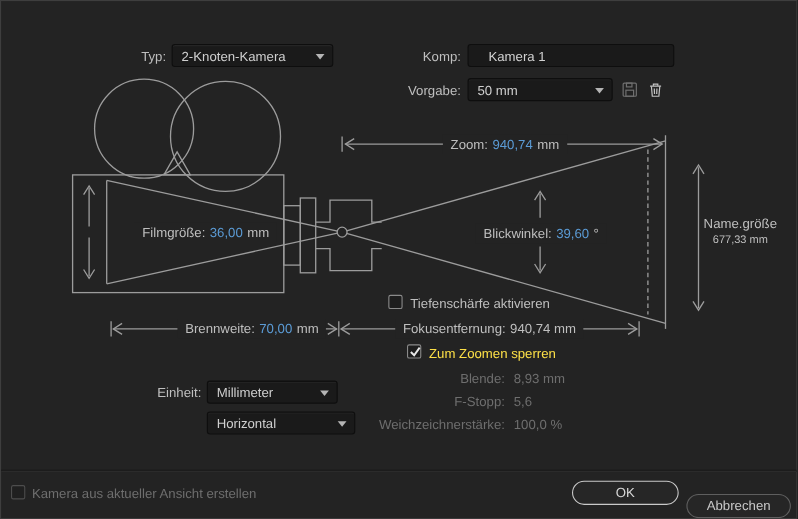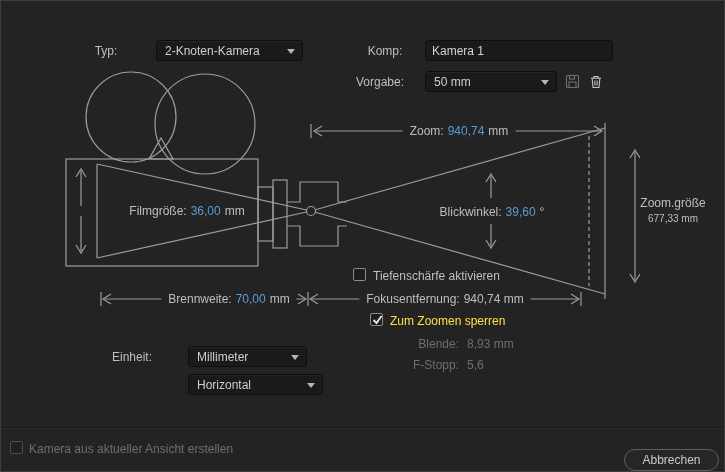--- a/index.html
+++ b/index.html
@@ -3,34 +3,34 @@
 <meta charset="utf-8">
 <style>
   html,body{margin:0;padding:0;background:#1b1b1b;}
   .dialog{
     position:relative;width:725px;height:472px;background:#232323;
     border:1px solid #3e3e3e;box-sizing:border-box;overflow:hidden;
     font-family:"Liberation Sans",sans-serif;font-size:12px;color:#bfbfbf;
   }
   .diagram{position:absolute;left:0;top:0;z-index:1;}
   .label{position:absolute;z-index:3;color:#bfbfbf;font-size:12px;line-height:14px;white-space:nowrap;}
-  .label.r{text-align:center;}
+  .label.r{text-align:right;}
   .dim{color:#6e6e6e;}
   .blue{color:#5b9bd5;}
   .dd{
     position:absolute;z-index:3;height:21px;background:#1a1a1a;border:1px solid #0e0e0e;
     border-radius:3px;box-shadow:inset 0 1px 0 rgba(255,255,255,0.05);
     display:flex;align-items:center;padding:0 20px 0 8px;color:#cfcfcf;
     box-sizing:border-box;white-space:nowrap;cursor:default;
   }
   .chev{position:absolute;right:7px;top:8px;width:0;height:0;
     border-left:4px solid transparent;border-right:4px solid transparent;border-top:5px solid #b5b5b5;}
   .tin{
     position:absolute;z-index:3;height:21px;background:#1a1a1a;border:1px solid #0e0e0e;
-    border-radius:3px;color:#d2d2d2;font-size:12px;padding:0 6px;box-sizing:border-box;
+    border-radius:3px;color:#d2d2d2;font-size:12px;padding:0 18px;box-sizing:border-box;
     font-family:"Liberation Sans",sans-serif;outline:none;
   }
   .cb{position:absolute;z-index:3;width:13px;height:13px;background:#1d1d1d;
     border:1px solid #8a8a8a;border-radius:2px;box-sizing:border-box;}
   .cb svg{position:absolute;left:-1px;top:-2px;}
   .cb.disabled{border-color:#4d4d4d;background:#202020;}
   .iconbtn{position:absolute;z-index:3;width:19px;height:19px;display:flex;align-items:center;justify-content:center;}
   .btn{
     position:absolute;z-index:3;height:22px;background:#262626;border:1px solid #5f5f5f;
     border-radius:11px;color:#c9c9c9;font-size:12px;display:flex;align-items:center;
@@ -146,21 +146,21 @@
 
   <div class="diag-label" style="left:458px;top:130px">
     <span>Zoom:</span><span class="blue">940,74</span><span>mm</span>
   </div>
   <div class="diag-label" style="left:186px;top:210px">
     <span>Filmgröße:</span><span class="blue">36,00</span><span>mm</span>
   </div>
   <div class="diag-label" style="left:491px;top:211px">
     <span>Blickwinkel:</span><span class="blue">39,60</span><span>°</span>
   </div>
-  <div class="diag-label nomask" style="left:672px;top:202px">Zoom.größe</div>
+  <div class="diag-label nomask" style="left:672px;top:202px">Name.größe</div>
   <div class="diag-label nomask small" style="left:672px;top:217px">677,33 mm</div>
   <div class="diag-label" style="left:228px;top:298px">
     <span>Brennweite:</span><span class="blue">70,00</span><span>mm</span>
   </div>
   <div class="diag-label dim" style="left:444px;top:298px">
     <span>Fokusentfernung:</span><span>940,74 mm</span>
   </div>
 
   <div class="cb" style="left:352px;top:267px"></div>
   <div class="label" style="left:372px;top:268px">Tiefenschärfe aktivieren</div>
@@ -171,32 +171,36 @@
     </svg>
   </div>
   <div class="label" style="left:389px;top:313px;color:#fde047">Zum Zoomen sperren</div>
 
   <div class="row" style="top:336px">
     <span class="rl">Blende:</span><span class="rv">8,93 mm</span>
   </div>
   <div class="row" style="top:357px">
     <span class="rl">F-Stopp:</span><span class="rv">5,6</span>
   </div>
+  <div class="row" style="top:378px">
+    <span class="rl">Weichzeichnerstärke:</span><span class="rv">100,0 %</span>
+  </div>
 
   <div class="label r" style="left:80px;top:349px;width:102px">Einheit:</div>
   <div class="dd" style="left:187px;top:345px;width:119px">
     <span>Millimeter</span>
     <span class="chev"></span>
   </div>
 
   <div class="dd" style="left:187px;top:373px;width:135px">
     <span>Horizontal</span>
     <span class="chev"></span>
   </div>
 
   <div class="divider"></div>
 
   <div class="cb disabled" style="left:9px;top:440px"></div>
   <div class="label dim" style="left:28px;top:441px">Kamera aus aktueller Ansicht erstellen</div>
 
+  <div class="btn primary" style="left:519px;top:436px;width:97px">OK</div>
   <div class="btn" style="left:623px;top:448px;width:95px">Abbrechen</div>
 
 </div>
 
 </body></html>

